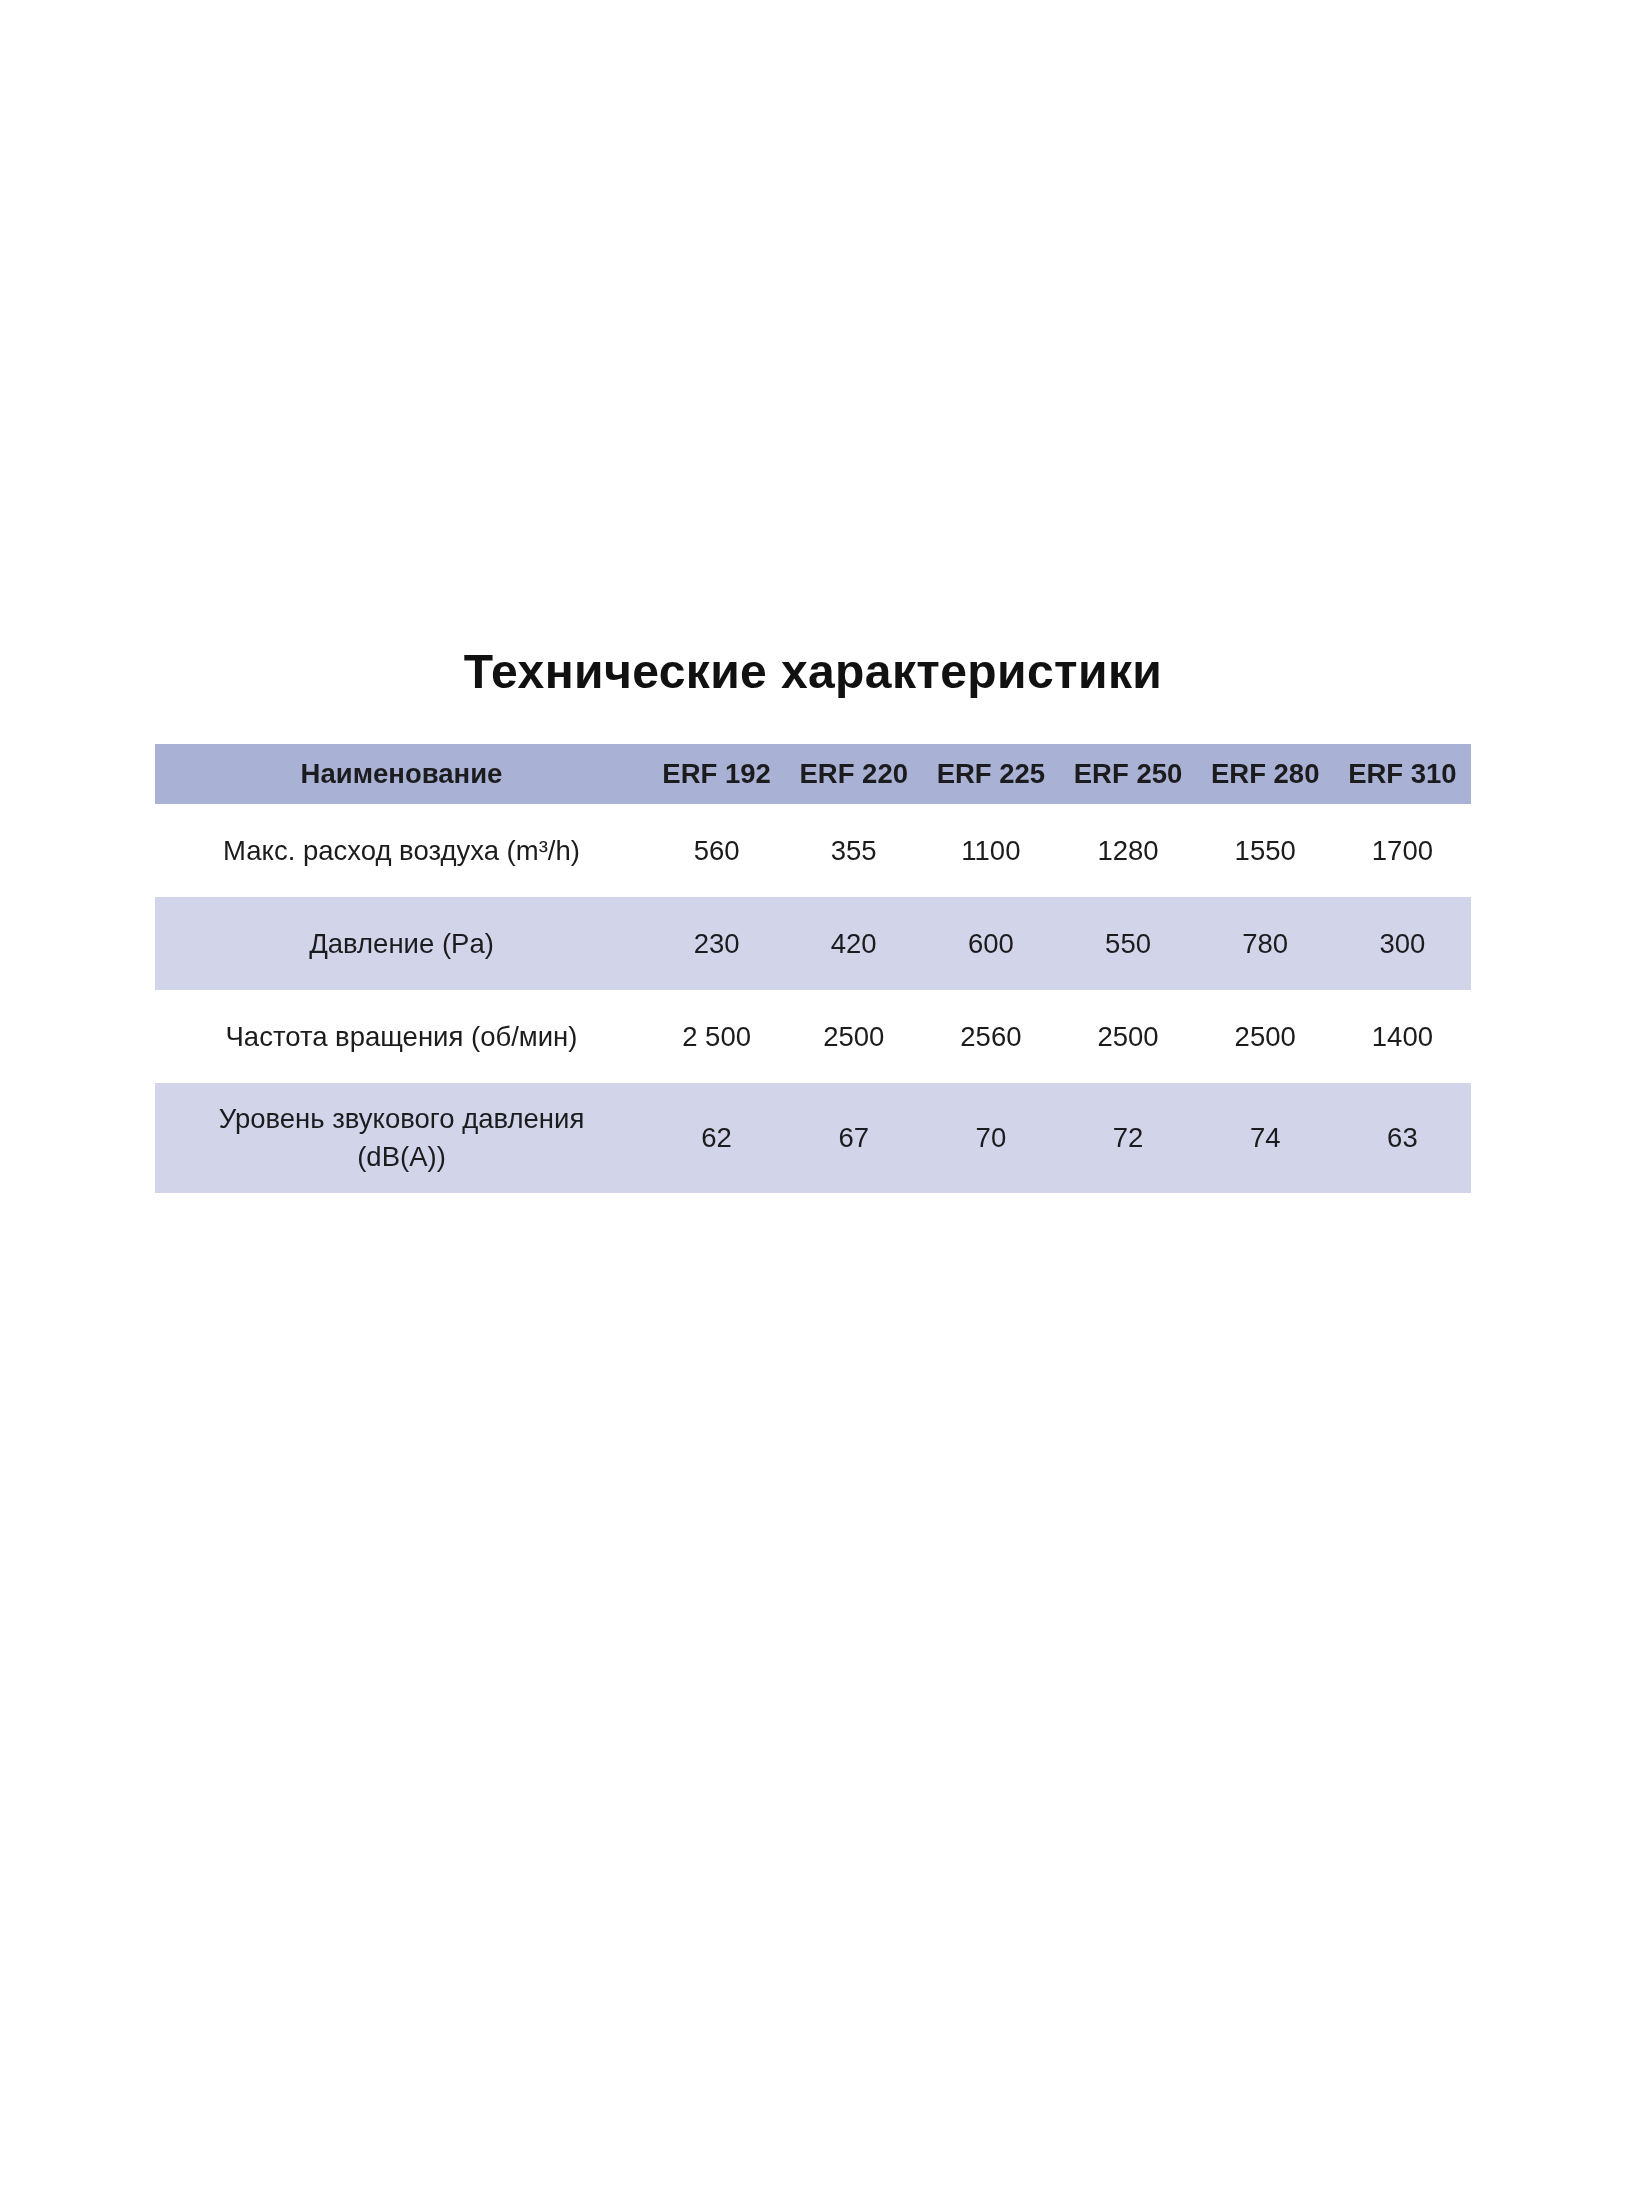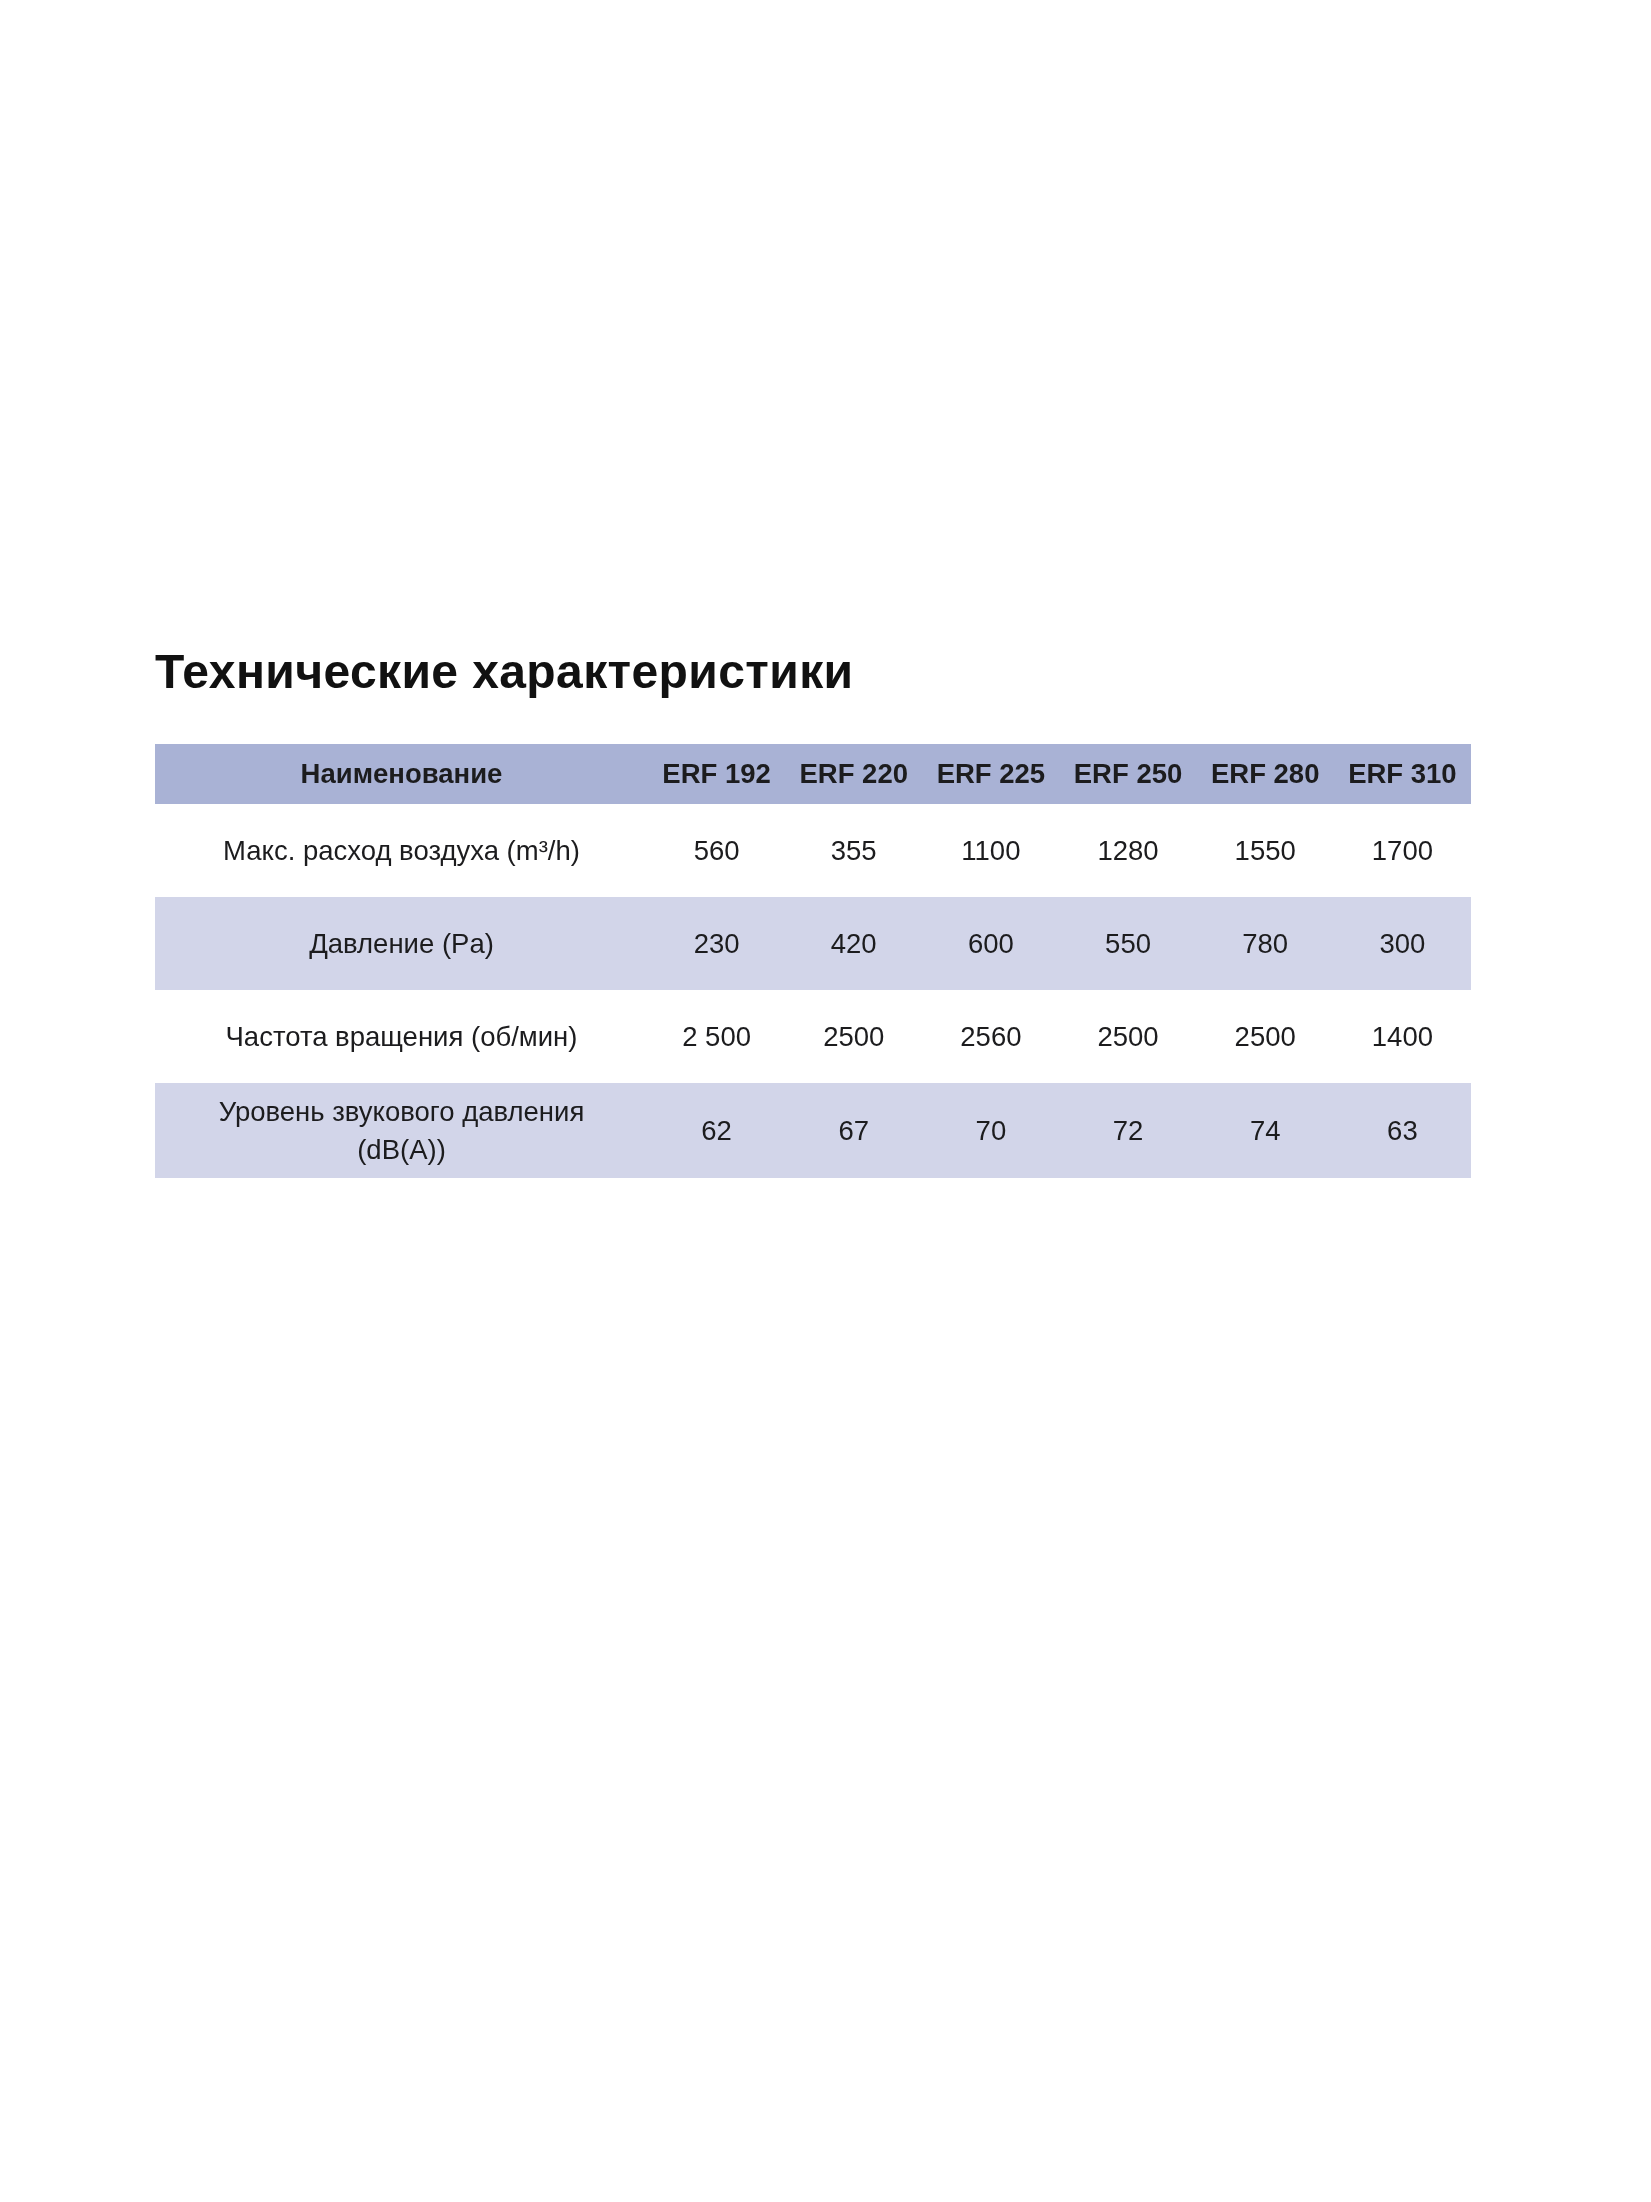--- a/index.html
+++ b/index.html
@@ -20,21 +20,21 @@
   .content{
     width:1316px;
     margin-left:155px;
     padding-top:644px;
   }
   .title{
     margin:0 0 45px 0;
     font-size:48px;
     line-height:55px;
     font-weight:700;
-    text-align:left;
+    text-align:center;
     letter-spacing:0.4px;
     color:#111;
   }
   table.spec-table{
     width:1316px;
     border-collapse:collapse;
     table-layout:fixed;
     font-size:27.5px;
     font-weight:500;
     color:var(--text);
@@ -46,21 +46,21 @@
     padding:5.2px 6.9px;
     font-weight:500;
   }
   .spec-table thead tr{
     background:var(--header-bg);
     height:60px;
   }
   .spec-table thead th{font-weight:600;}
   .spec-table tbody tr{height:93px;background:var(--row-bg);}
   .spec-table tbody tr:nth-child(even){background:var(--alt-row-bg);}
-  .spec-table tbody tr:last-child{height:95px;}
+  .spec-table tbody tr:last-child{height:110px;}
   .spec-table tbody th.row-label{
     padding:5.2px 50px;
     line-height:1.38;
     font-weight:500;
   }
 </style>
 </head>
 <body>
 
 <div class="content">

